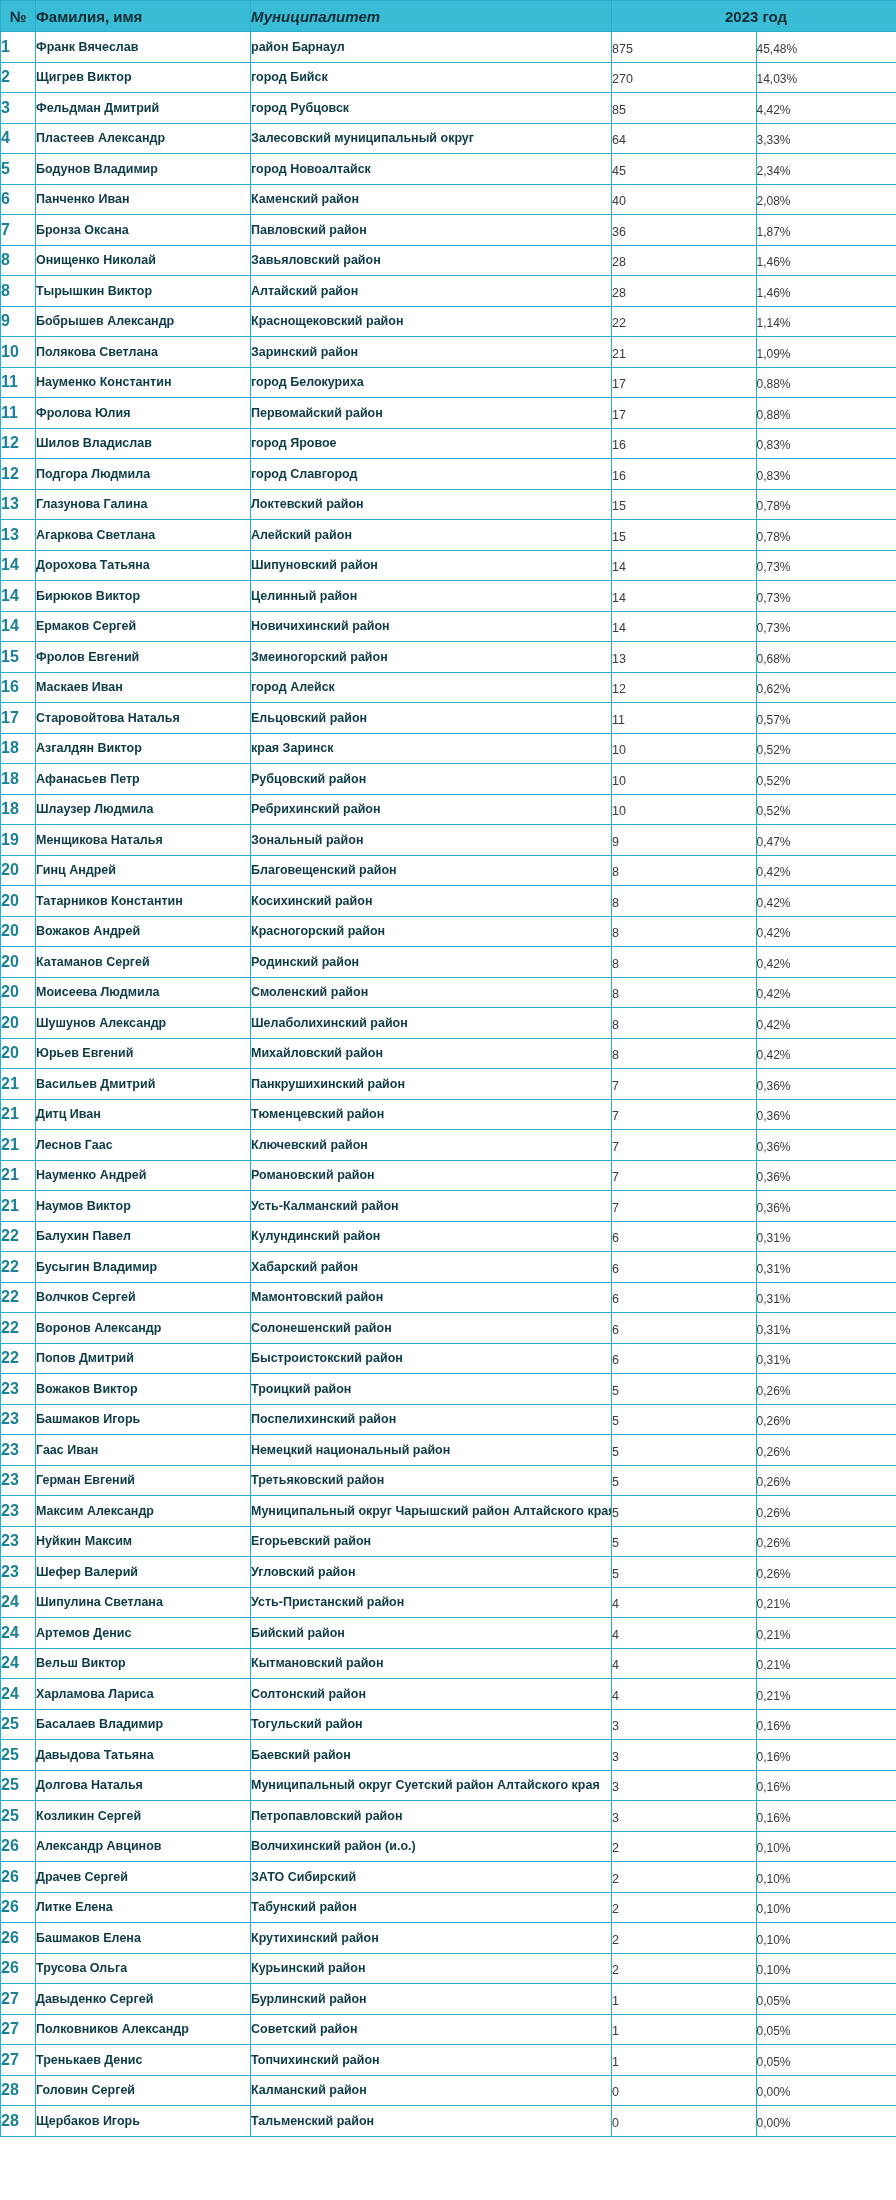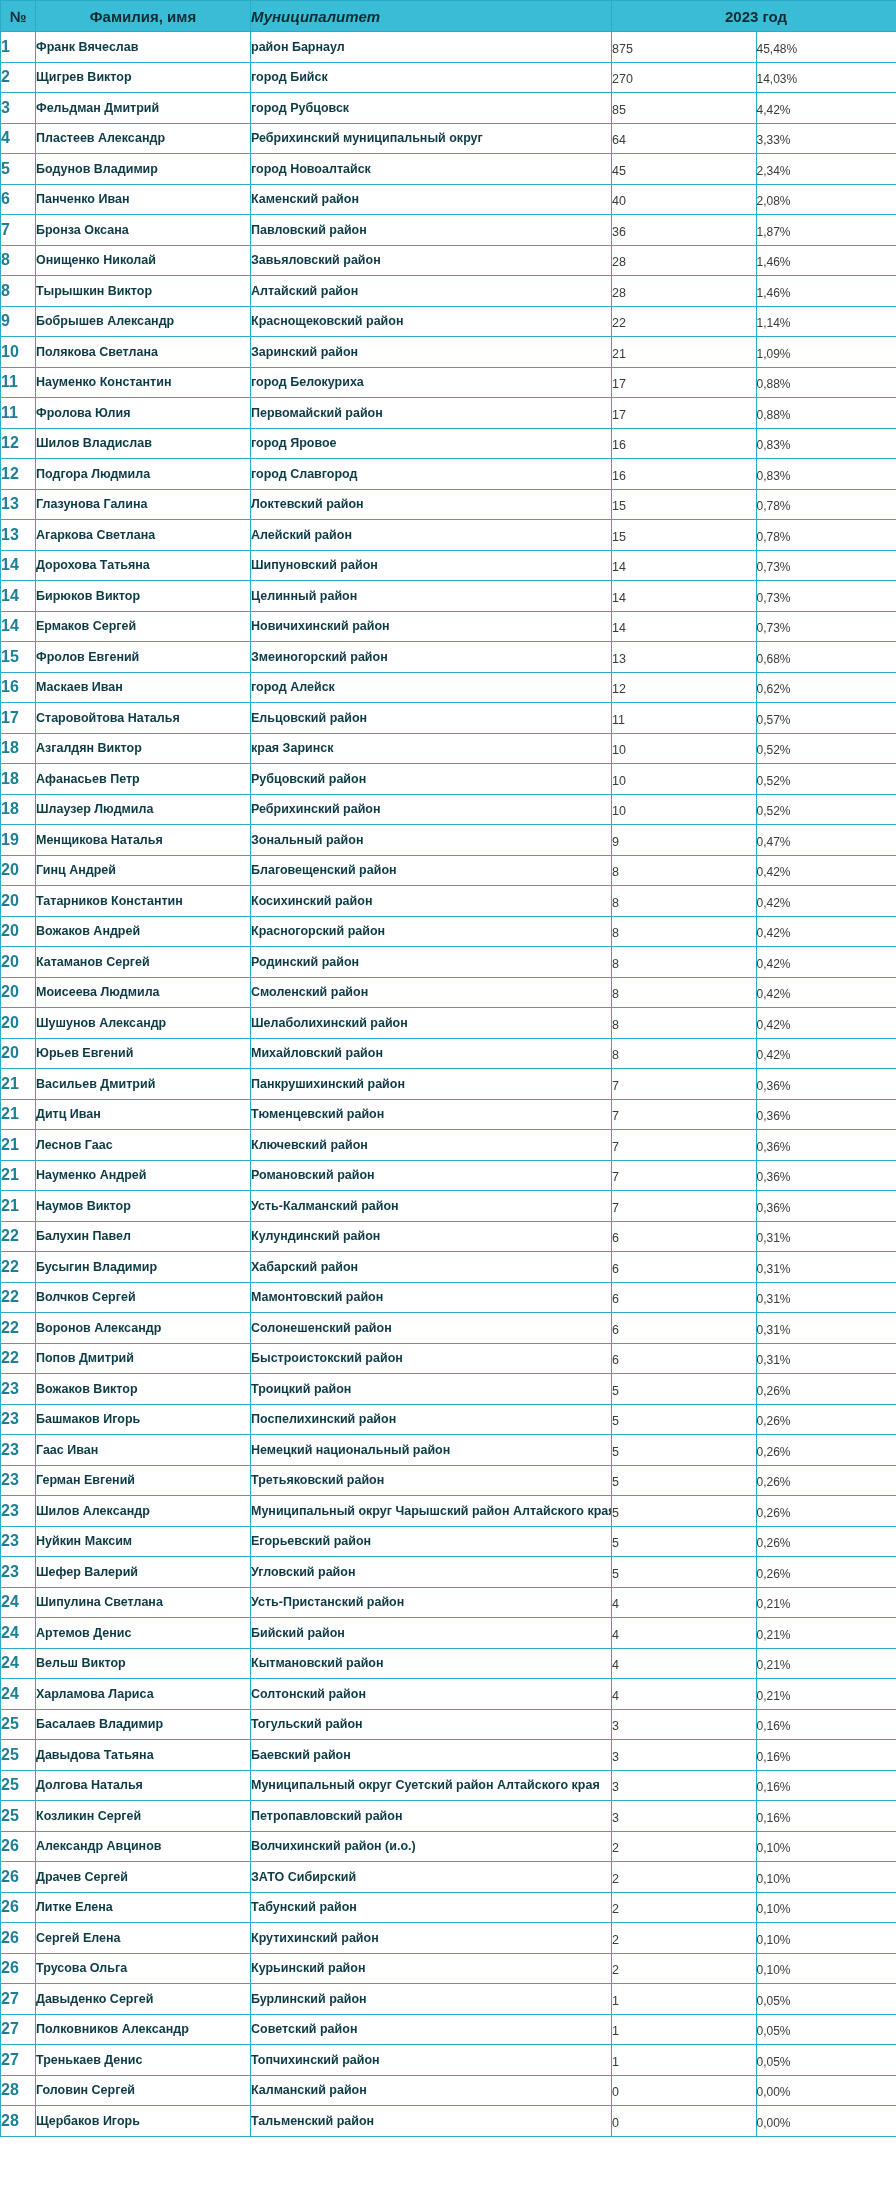--- a/index.html
+++ b/index.html
@@ -24,21 +24,21 @@
   }
   thead th {
     background: #39bcd6;
     color: #0c2c33;
     font-size: 15px;
     font-weight: bold;
     height: 30px;
     text-align: left;
   }
   th.col-rank { width: 34px; text-align: center; padding-left: 0; }
-  th.col-name { width: 214px; padding-left: 8px; text-align: center; }
+  th.col-name { width: 214px; padding-left: 8px; }
   th.col-mun  { width: 360px; padding-left: 8px; font-style: italic; }
   th.col-year { width: 288px; text-align: center; }
 
   tbody tr { height: 30.5px; }
   td.c-rank {
     width: 34px;
     text-align: left;
     padding-left: 5px;
     font-size: 16px;
     font-weight: bold;
@@ -112,21 +112,21 @@
       <tr>
         <td class="c-rank">3</td>
         <td class="c-name">Фельдман Дмитрий</td>
         <td class="c-mun">город Рубцовск</td>
         <td class="c-val"><span>85</span></td>
         <td class="c-pct"><span>4,42%</span></td>
       </tr>
       <tr>
         <td class="c-rank">4</td>
         <td class="c-name">Пластеев Александр</td>
-        <td class="c-mun">Ребрихинский муниципальный округ</td>
+        <td class="c-mun">Залесовский муниципальный округ</td>
         <td class="c-val"><span>64</span></td>
         <td class="c-pct"><span>3,33%</span></td>
       </tr>
       <tr>
         <td class="c-rank">5</td>
         <td class="c-name">Бодунов Владимир</td>
         <td class="c-mun">город Новоалтайск</td>
         <td class="c-val"><span>45</span></td>
         <td class="c-pct"><span>2,34%</span></td>
       </tr>
@@ -426,21 +426,21 @@
       </tr>
       <tr>
         <td class="c-rank">23</td>
         <td class="c-name">Герман Евгений</td>
         <td class="c-mun">Третьяковский район</td>
         <td class="c-val"><span>5</span></td>
         <td class="c-pct"><span>0,26%</span></td>
       </tr>
       <tr>
         <td class="c-rank">23</td>
-        <td class="c-name">Шилов Александр</td>
+        <td class="c-name">Максим Александр</td>
         <td class="c-mun">Муниципальный округ Чарышский район Алтайского края</td>
         <td class="c-val"><span>5</span></td>
         <td class="c-pct"><span>0,26%</span></td>
       </tr>
       <tr>
         <td class="c-rank">23</td>
         <td class="c-name">Нуйкин Максим</td>
         <td class="c-mun">Егорьевский район</td>
         <td class="c-val"><span>5</span></td>
         <td class="c-pct"><span>0,26%</span></td>
@@ -524,21 +524,21 @@
       </tr>
       <tr>
         <td class="c-rank">26</td>
         <td class="c-name">Литке Елена</td>
         <td class="c-mun">Табунский район</td>
         <td class="c-val"><span>2</span></td>
         <td class="c-pct"><span>0,10%</span></td>
       </tr>
       <tr>
         <td class="c-rank">26</td>
-        <td class="c-name">Сергей Елена</td>
+        <td class="c-name">Башмаков Елена</td>
         <td class="c-mun">Крутихинский район</td>
         <td class="c-val"><span>2</span></td>
         <td class="c-pct"><span>0,10%</span></td>
       </tr>
       <tr>
         <td class="c-rank">26</td>
         <td class="c-name">Трусова Ольга</td>
         <td class="c-mun">Курьинский район</td>
         <td class="c-val"><span>2</span></td>
         <td class="c-pct"><span>0,10%</span></td>

